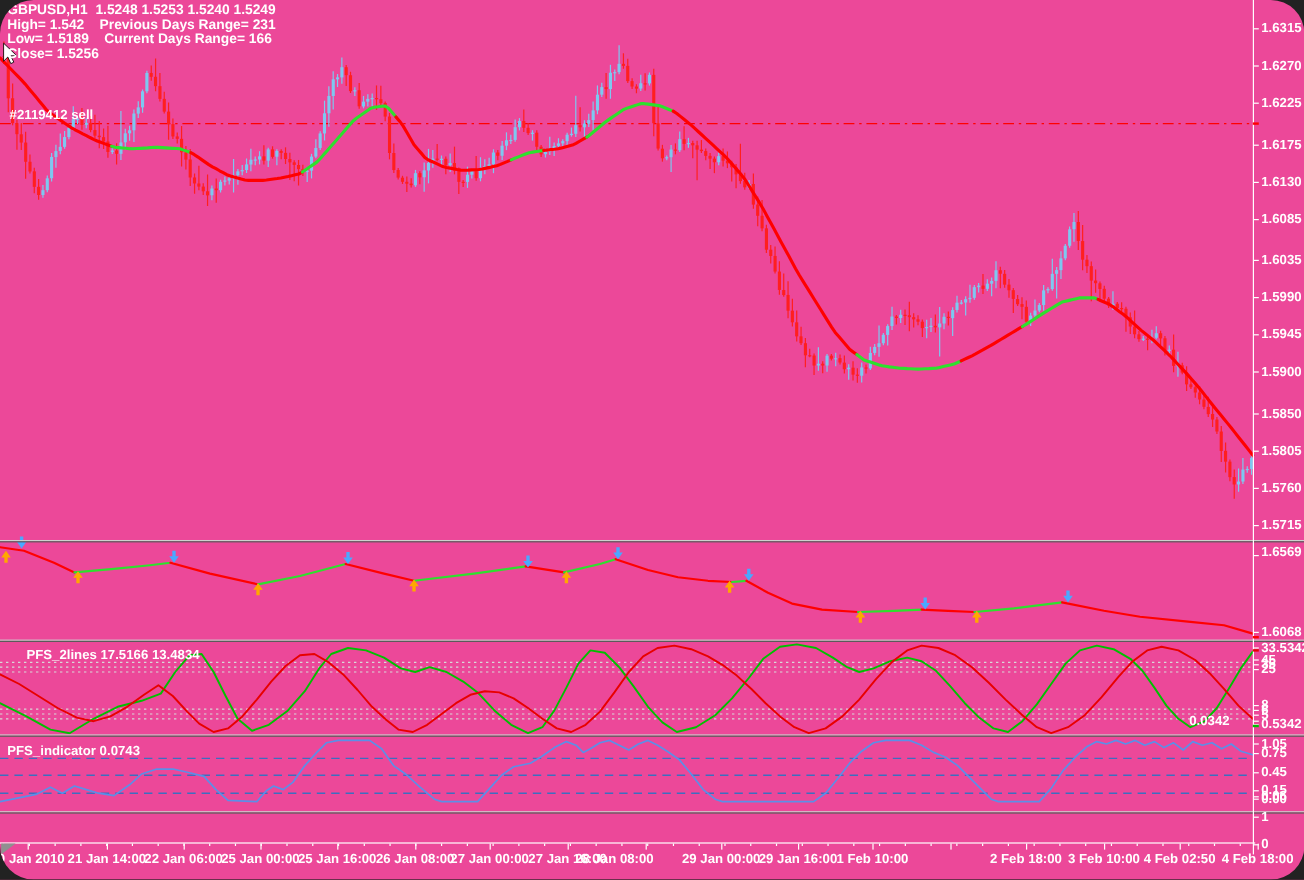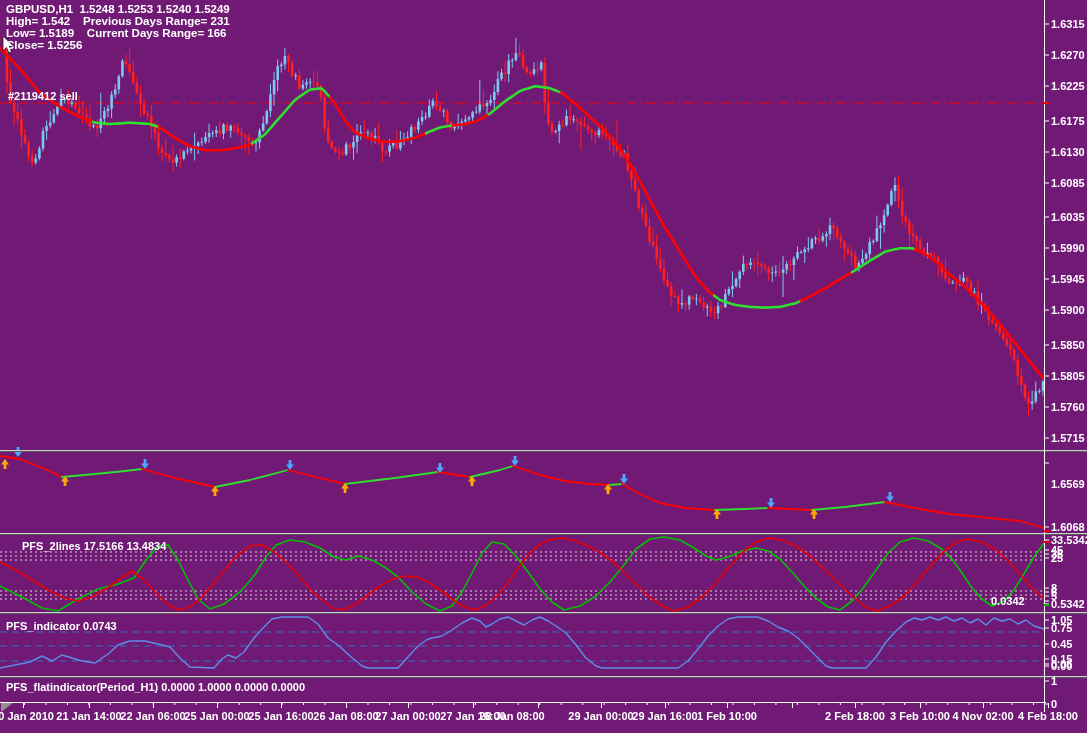--- a/index.html
+++ b/index.html
@@ -1,17 +1,17 @@
 <!DOCTYPE html>
 <html><head>
 <meta charset="utf-8">
 <style>
   html,body{margin:0;padding:0;background:#222;}
-  #root{position:relative;width:1087px;height:733px;background:#701a75;overflow:hidden;
-        font-family:"Liberation Sans",sans-serif;}
+  #root{position:relative;width:1087px;height:733px;background:#ec4899;overflow:hidden;
+        font-family:"Liberation Sans",sans-serif;border-radius:28px;}
   #gfx{position:absolute;left:0;top:0;}
   .lbl{position:absolute;color:#fff;font:bold 11px "Liberation Sans",sans-serif;white-space:pre;line-height:12px;}
   .ctr{transform:translateX(-50%);}
   .hdr{position:absolute;left:6px;color:#fff;font:bold 11.5px "Liberation Sans",sans-serif;white-space:pre;}
   .ptitle{position:absolute;left:6px;color:#fff;font:bold 11px "Liberation Sans",sans-serif;white-space:pre;}
   .axiszone{position:absolute;background:transparent;}
 </style>
 </head>
 <body>
 
@@ -781,36 +781,35 @@
 
   <div class="hdr" style="top:3px;">GBPUSD,H1  1.5248 1.5253 1.5240 1.5249</div>
   <div class="hdr" style="top:15px;">High= 1.542    Previous Days Range= 231</div>
   <div class="hdr" style="top:27px;">Low= 1.5189    Current Days Range= 166</div>
   <div class="hdr" style="top:39px;text-align:center;">Close= 1.5256</div>
 
   <div class="lbl" style="left:8px;top:90px;">#2119412 sell</div>
 
   <div class="ptitle" style="top:540px;margin-left:16px;">PFS_2lines 17.5166 13.4834</div>
   <div class="ptitle" style="top:620px;">PFS_indicator 0.0743</div>
-  <div class="ptitle" style="top:681px;">PFS_flatindicator(Period_H1) 0.0000 1.0000 0.0000 0.0000</div>
 <div class="lbl" style="left: 1051px; top: 18px;">1.6315</div>
     <div class="lbl" style="left: 1051px; top: 49px;">1.6270</div>
     <div class="lbl" style="left: 1051px; top: 80px;">1.6225</div>
     <div class="lbl" style="left: 1051px; top: 115px;">1.6175</div>
     <div class="lbl" style="left: 1051px; top: 146px;">1.6130</div>
     <div class="lbl" style="left: 1051px; top: 177px;">1.6085</div>
     <div class="lbl" style="left: 1051px; top: 211px;">1.6035</div>
     <div class="lbl" style="left: 1051px; top: 242px;">1.5990</div>
     <div class="lbl" style="left: 1051px; top: 273px;">1.5945</div>
     <div class="lbl" style="left: 1051px; top: 304px;">1.5900</div>
     <div class="lbl" style="left: 1051px; top: 339px;">1.5850</div>
     <div class="lbl" style="left: 1051px; top: 370px;">1.5805</div>
     <div class="lbl" style="left: 1051px; top: 401px;">1.5760</div>
     <div class="lbl" style="left: 1051px; top: 432px;">1.5715</div>
-    <div class="lbl" style="left: 1051px; top: 478px; text-align: right;">1.6569</div>
+    <div class="lbl" style="left: 1051px; top: 454px; text-align: right;">1.6569</div>
     <div class="lbl" style="left: 1051px; top: 521px;">1.6068</div>
     <div class="lbl" style="left: 1051px; top: 534px;">33.5342</div>
     <div class="lbl" style="left: 1051px; top: 544px;">45</div>
     <div class="lbl" style="left: 1051px; top: 548px;">35</div>
     <div class="lbl" style="left: 1051px; top: 552px;">25</div>
     <div class="lbl" style="left: 1051px; top: 582px;">8</div>
     <div class="lbl" style="left: 1051px; top: 586px;">6</div>
     <div class="lbl" style="left: 1051px; top: 590px;">5</div>
     <div class="lbl" style="left: 991px; top: 595px;">0.0342</div>
     <div class="lbl" style="left: 1051px; top: 598px;">0.5342</div>
@@ -830,15 +829,15 @@
     <div class="lbl ctr" style="left: 346px; top: 710px;">26 Jan 08:00</div>
     <div class="lbl ctr" style="left: 408px; top: 710px;">27 Jan 00:00</div>
     <div class="lbl ctr" style="left: 473px; top: 710px;">27 Jan 16:00</div>
     <div class="lbl ctr" style="left: 512px; top: 710px;">28 Jan 08:00</div>
     <div class="lbl ctr" style="left: 601px; top: 710px;">29 Jan 00:00</div>
     <div class="lbl ctr" style="left: 665px; top: 710px;">29 Jan 16:00</div>
     <div class="lbl ctr" style="left: 727px; top: 710px;">1 Feb 10:00</div>
     <div class="lbl ctr" style="left: 792px; top: 710px; margin-top: 24px;">2 Feb 02:00</div>
     <div class="lbl ctr" style="left: 855px; top: 710px;">2 Feb 18:00</div>
     <div class="lbl ctr" style="left: 920px; top: 710px; text-align: right;">3 Feb 10:00</div>
-    <div class="lbl ctr" style="left: 983px; top: 710px;">4 Nov 02:00</div>
+    <div class="lbl ctr" style="left: 983px; top: 710px;">4 Feb 02:50</div>
     <div class="lbl ctr" style="left: 1048px; top: 710px;">4 Feb 18:00</div>
   </div>
 
 </body></html>

